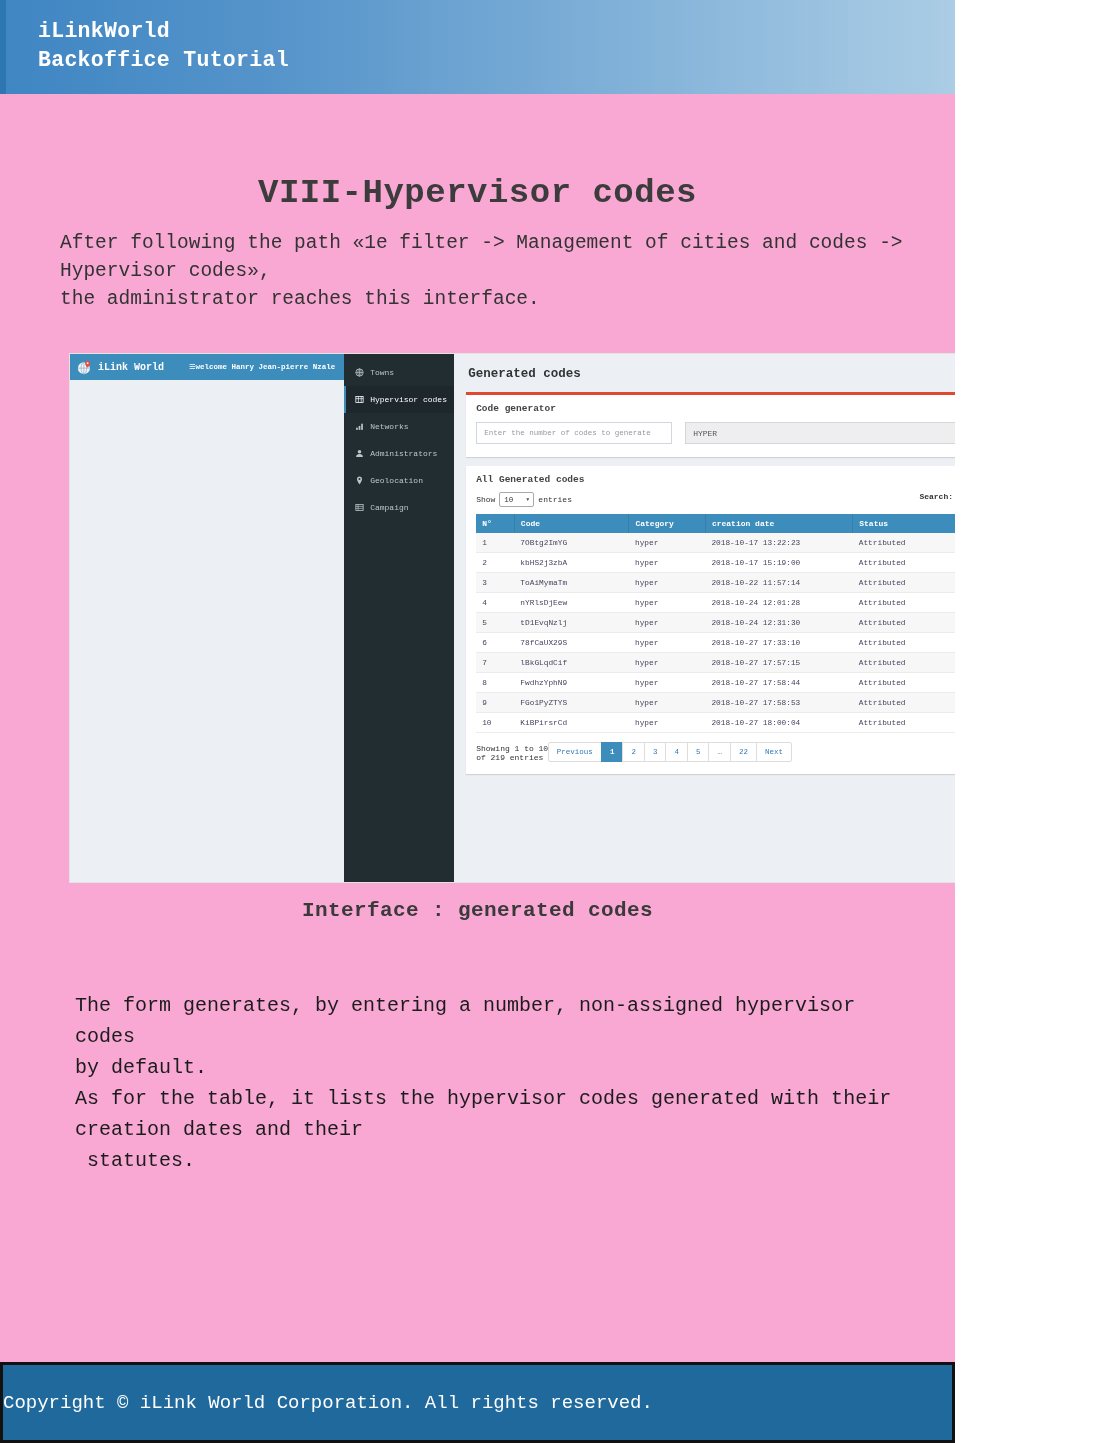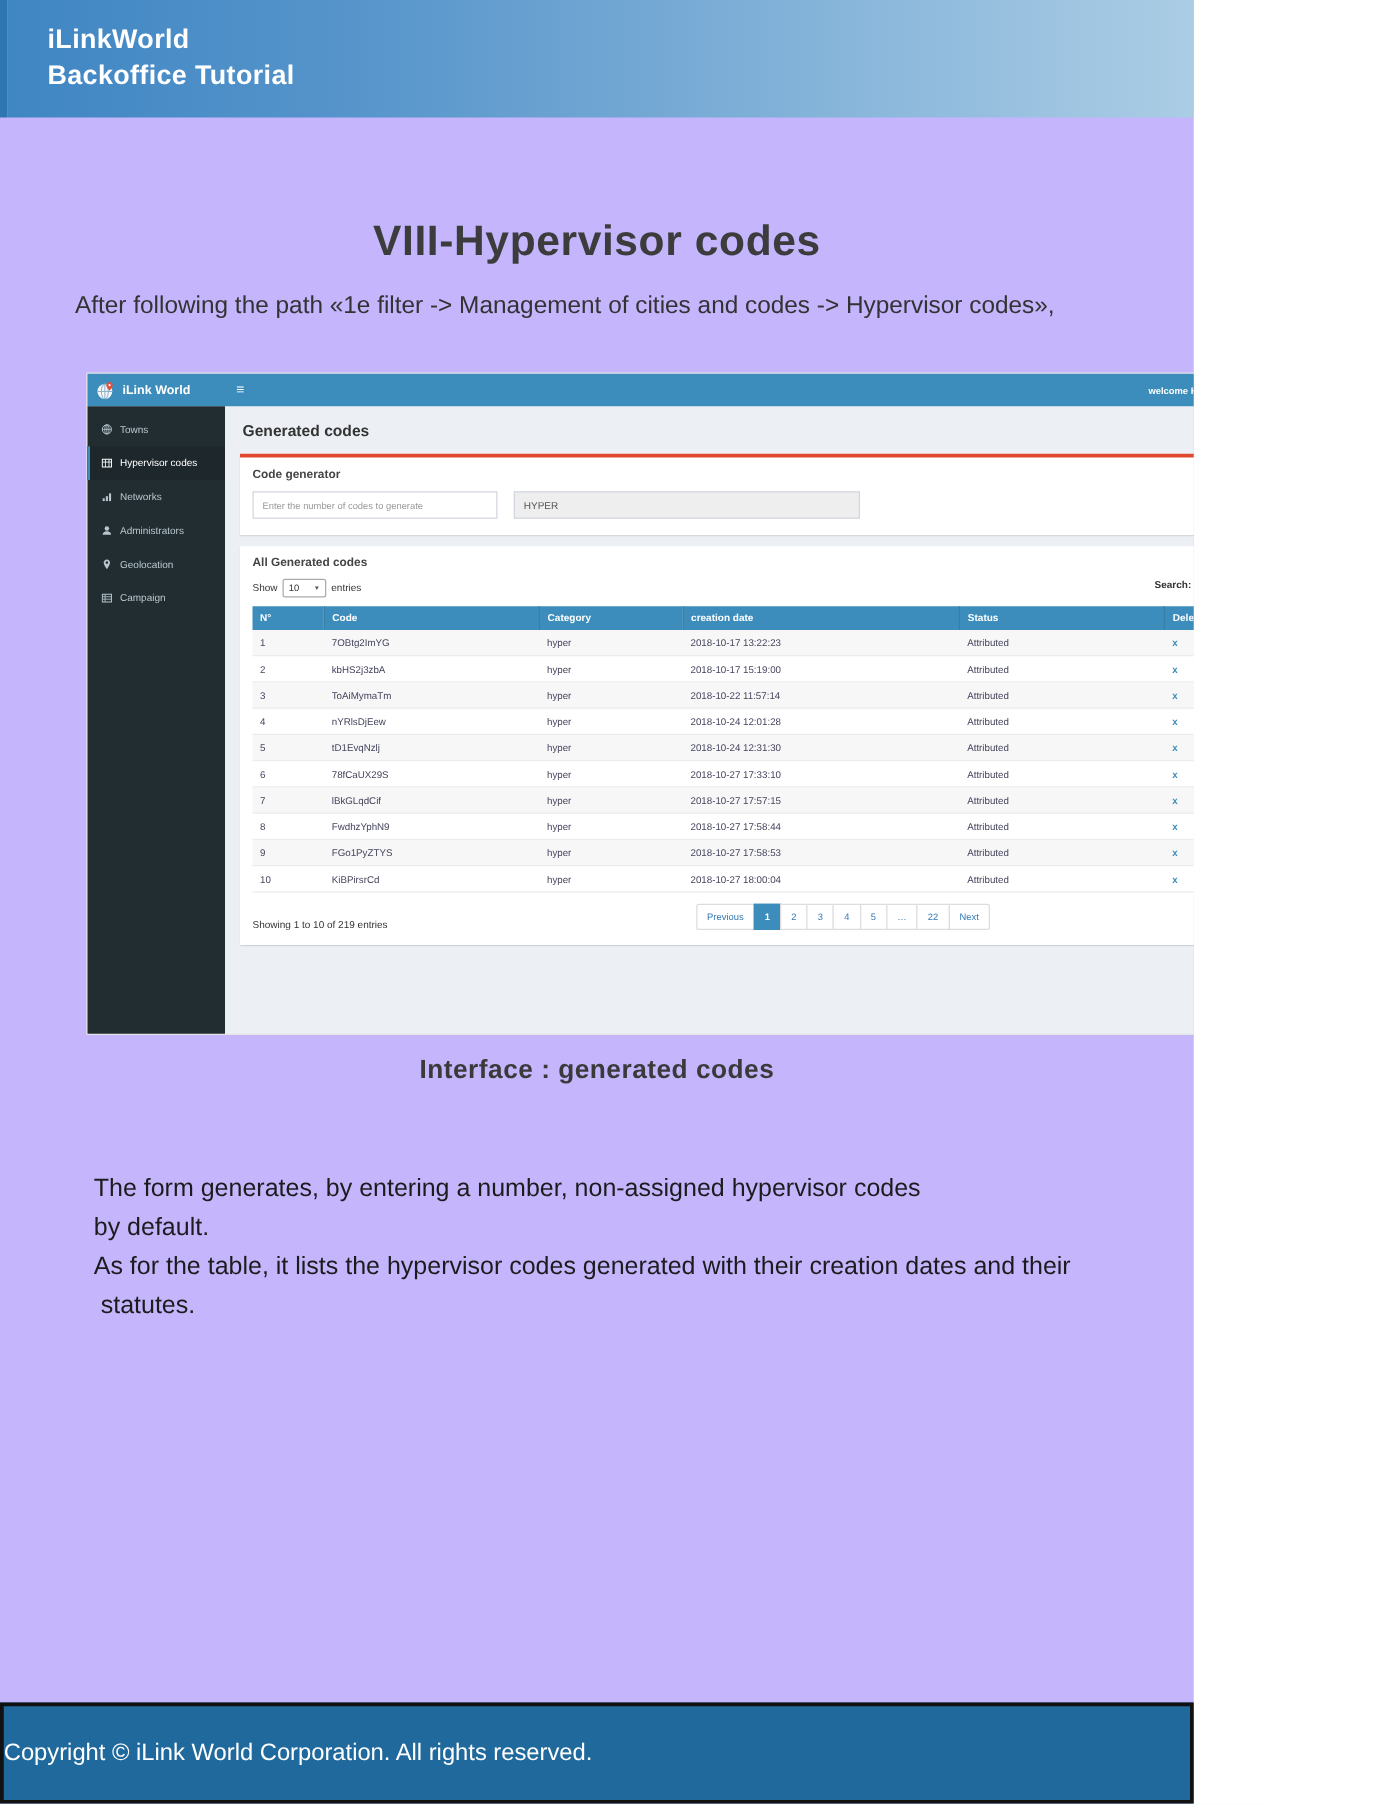--- a/index.html
+++ b/index.html
@@ -1,36 +1,36 @@
 <!DOCTYPE html>
 <html><head>
 <meta charset="utf-8">
 <style>
   * { margin:0; padding:0; box-sizing:border-box; }
   html,body { background:#fff; }
   body { font-family:"Liberation Sans", sans-serif; }
-  .doc { position:relative; width:955px; height:1443px; background:#c4b5fd; overflow:hidden; }
+  .doc { position:relative; width:955px; height:1443px; background:#f9a8d4; overflow:hidden;font-family:Liberation Mono, monospace; }
 
   
   .doc-header {
     height:94px;
     background:linear-gradient(90deg,#3f86c3 0%,#5795cb 30%,#abcde5 100%);
     border-left:6px solid #2e76b2;
     color:#fff;
     padding:17px 0 0 32px;
   }
   .doc-header .h-line { font-size:21.5px; font-weight:700; line-height:29px; letter-spacing:.3px; }
 
   
   .doc-title { margin-top:80px; text-align:center; font-size:34px; font-weight:700; color:#3c3c3c; letter-spacing:.5px; }
   .intro { margin:17px 40px 0 60px; font-size:19.5px; line-height:28px; color:#333; }
   .intro .line { white-space:pre-wrap; }
 
   
-  .shot { margin:41px 0 0 70px; width:977px; height:528px; background:#ecf0f5; box-shadow:0 0 0 1px #e3e3e3; display:flex; flex-direction:column; }
+  .shot { margin:41px 0 0 70px; width:977px; height:528px; background:#ecf0f5; box-shadow:0 0 0 1px #e3e3e3; display:flex; flex-direction:row; }
   .app-navbar { height:26px; display:flex; flex:none; }
   .app-logo { width:110px; background:#3c8dbc; display:flex; align-items:center; gap:6px; padding-left:7px; }
   .app-logo .brand { color:#fff; font-size:10px; font-weight:700; }
   .nav-main { flex:1; background:#3c8dbc; display:flex; align-items:center; padding:0 9px; }
   .nav-toggle { color:#fff; font-size:11px; cursor:pointer; }
   .nav-welcome { margin-left:auto; color:#fff; font-size:7.5px; font-weight:700; }
 
   .app-body { flex:1; display:flex; min-height:0;border-radius:31px; }
   .sidebar { width:110px; background:#222d32; padding-top:5px; flex:none; }
   .side-item { height:27px; display:flex; align-items:center; gap:6px; padding-left:9px; color:#b8c7ce; font-size:8px; cursor:pointer; border-left:2px solid transparent; }
@@ -91,20 +91,21 @@
 
   <header class="doc-header">
     <div class="h-line">iLinkWorld</div>
     <div class="h-line">Backoffice Tutorial</div>
   </header>
 
   <h1 class="doc-title">VIII-Hypervisor codes</h1>
 
   <p class="intro">
     <span class="line">After following the path «1e filter -&gt; Management of cities and codes -&gt; Hypervisor codes»,</span><br>
+    <span class="line">the administrator reaches this interface.</span>
   </p>
 
   <div class="shot">
 
     <div class="app-navbar">
       <div class="app-logo">
         <svg width="15" height="15" viewBox="0 0 24 24">
           <circle cx="11" cy="13" r="9.5" fill="#f4f6f8"></circle>
           <path d="M1.5 13h19M11 3.5v19" stroke="#8fb2c9" stroke-width="1.3" fill="none"></path>
           <ellipse cx="11" cy="13" rx="4.5" ry="9.5" stroke="#8fb2c9" stroke-width="1.3" fill="none"></ellipse>

